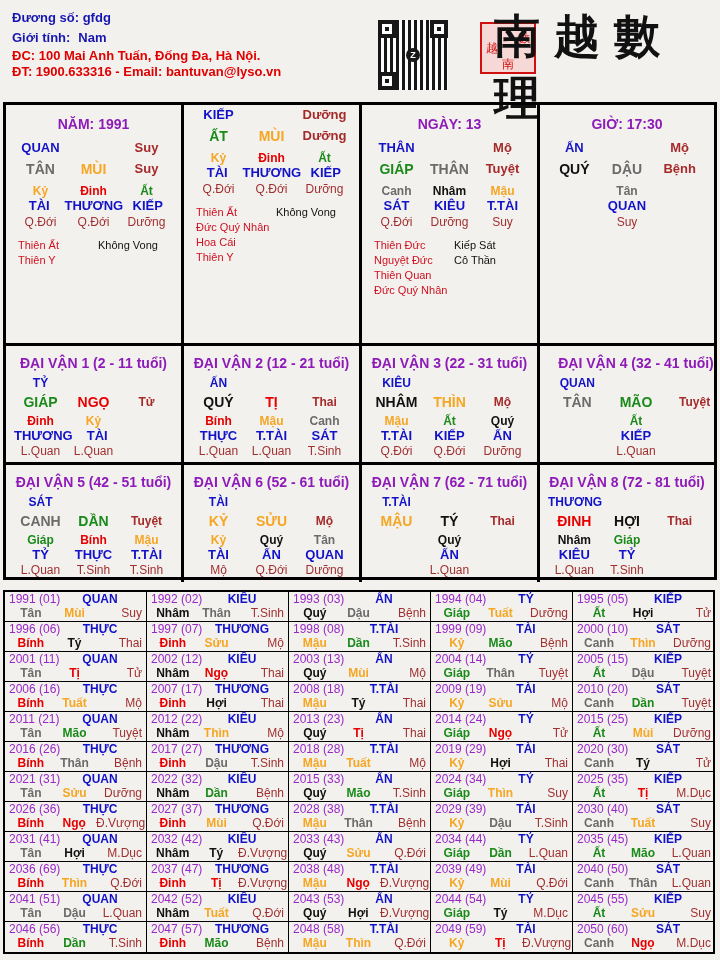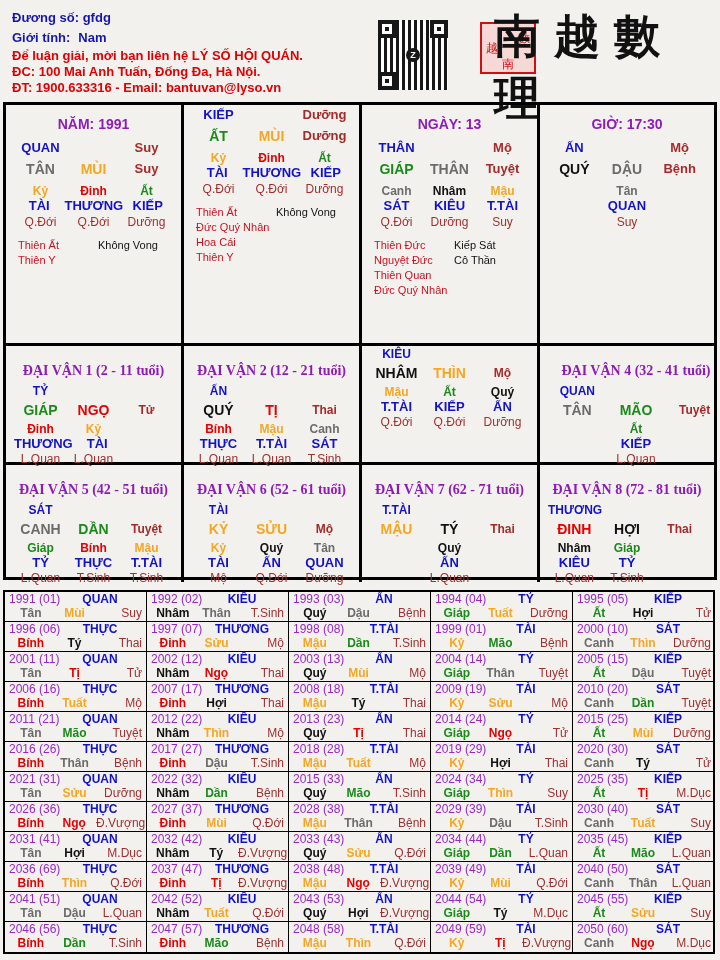--- a/index.html
+++ b/index.html
@@ -27,41 +27,40 @@
   .brown { color: #a52a2a; font-weight: bold; }
   .stg { color: #a03030; }
   .b12 { font-size: 12px; line-height: 16px; }
   .b13 { font-size: 13px; line-height: 20px; }
   .b14 { font-size: 14px; line-height: 20px; font-weight: bold; }
   .stars { display: flex; margin-top: 8px; padding-left: 12px; text-align: left; font-size: 11px; line-height: 15px; }
   .stars .good { color: #d01020; width: 80px; }
   .stars .bad { color: #111; }
   .hline { position: absolute; left: 0; width: 708px; border-top: 3px solid #000; }
   .dv { position: absolute; height: 117px; border-right: 3px solid #000; text-align: center; }
-  .dv .ptitle { margin-top: 17px; height: 20px; font-family: Liberation Serif, serif; }
+  .dv .ptitle { margin-top: 9px; height: 20px; }
   .years { position: absolute; left: 3px; top: 590px; width: 712px; border: 2px solid #000; }
   .yr { display: flex; border-bottom: 1px solid #000; height: 30px; }
   .yr:last-child { border-bottom: none; }
   .yc { width: 142px; border-right: 1px solid #000; padding: 1px 4px 0 4px; }
   .yc:last-child { border-right: none; }
   .yc .t { display: flex; font-size: 12px; line-height: 13px; }
   .yc .t .y { color: #9a28c8; width: 58px; }
   .yc .t .g { color: #1212c8; font-weight: bold; width: 66px; text-align: center; }
   .yc .b { display: flex; font-size: 12px; line-height: 14px; }
   .yc .b span { width: 44px; text-align: center; }
   .yc .b .s { font-weight: bold; }
   .yc .b .st { color: #a03030; text-align: right; width: 46px; }
 </style>
 </head>
 <body>
 
 <div class="hdr">
   <div class="l1"><span>Đương số:</span> <span>gfdg</span></div>
   <div class="l2"><span>Giới tính:</span><span class="v">Nam</span></div>
-  <div class="red">Để luận giải, mời bạn liên hệ LÝ SỐ HỘI QUÁN.</div>
   <div class="red">ĐC: 100 Mai Anh Tuấn, Đống Đa, Hà Nội.</div>
   <div class="red">ĐT: 1900.633316 - Email: bantuvan@lyso.vn</div>
 </div>
 
 <div class="qr">
   <div class="f" style="left:0;top:0"></div>
   <div class="f" style="right:0;top:0"></div>
   <div class="f" style="left:0;bottom:0"></div>
   <div class="z">Z</div>
 </div>
@@ -268,20 +267,21 @@
         <span class="blue" style="font-size:13px;line-height:14px">T.TÀI</span>
         <span class="blue" style="font-size:13px;line-height:14px">SÁT</span>
       </div>
     <div class="row3 b12">
         <span class="stg">L.Quan</span>
         <span class="stg">L.Quan</span>
         <span class="stg">T.Sinh</span>
       </div>
     </div>
     <div class="dv" style="left: 356px; width: 178px; top: 241px;">
+    <div class="ptitle">ĐẠI VẬN 3 (22 - 31 tuổi)</div>
     <div class="row3 b12">
         <span class="blue" style="font-size:12px">KIÊU</span>
         <span></span>
         <span></span>
       </div>
     <div class="row3 b14" style="margin-top:1px">
         <span style="color:#111111">NHÂM</span>
         <span style="color:#f5a623">THÌN</span>
         <span class="brown" style="font-size:12px">Mộ</span>
       </div>
@@ -529,21 +529,21 @@
           <span class="g">T.TÀI</span>
         </div>
       <div class="b">
           <span class="s" style="color:#f5a623">Mậu</span>
           <span class="s" style="color:#1a8a1a">Dần</span>
           <span class="st">T.Sinh</span>
         </div>
       </div>
       <div class="yc">
       <div class="t">
-          <span class="y">1999 (01)</span>
+          <span class="y">1999 (09)</span>
           <span class="g">TÀI</span>
         </div>
       <div class="b">
           <span class="s" style="color:#f5a623">Kỷ</span>
           <span class="s" style="color:#1a8a1a">Mão</span>
           <span class="st">Bệnh</span>
         </div>
       </div>
       <div class="yc">
       <div class="t">

